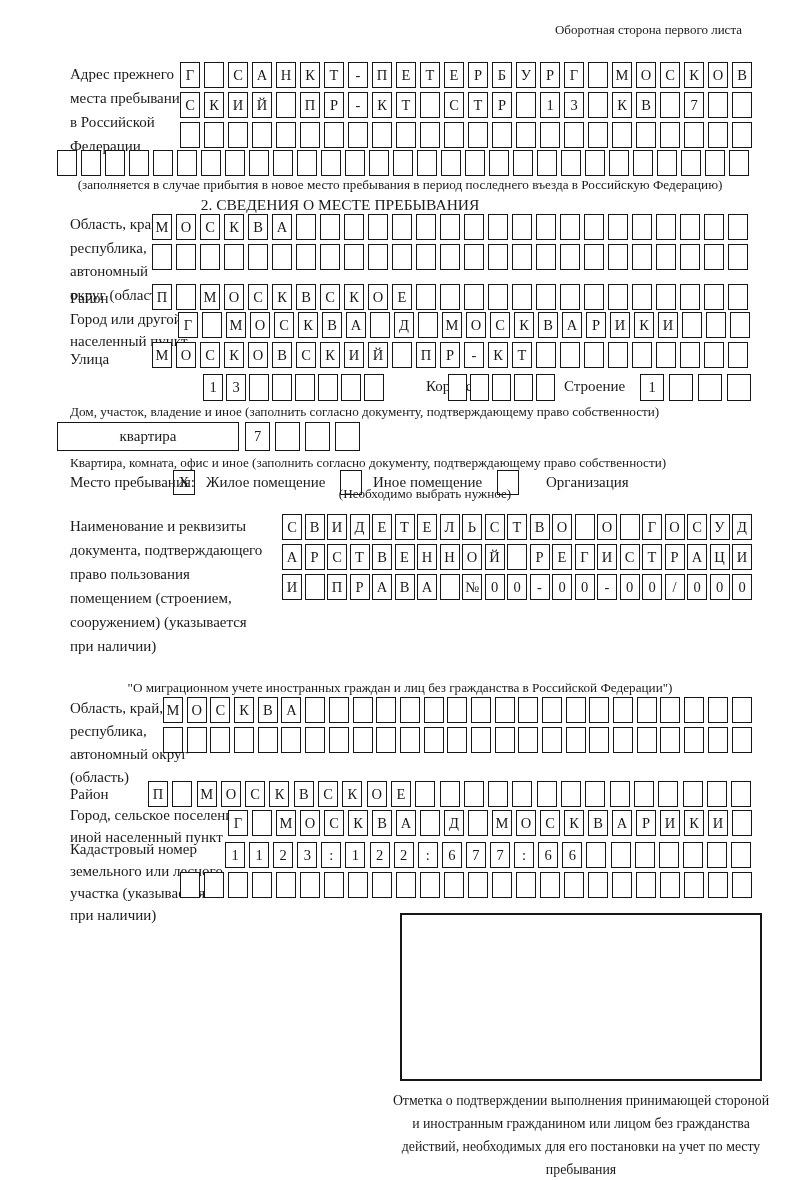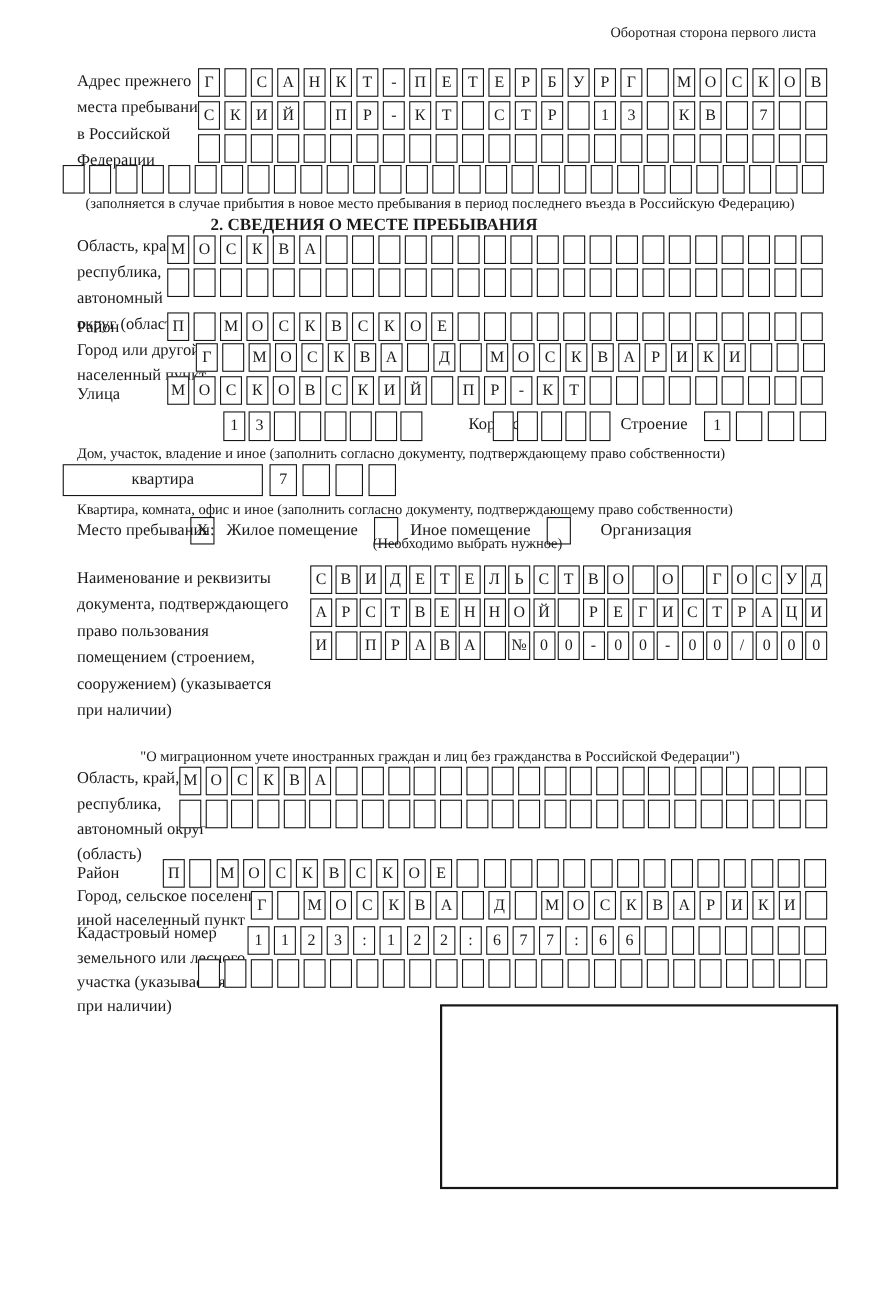--- a/index.html
+++ b/index.html
@@ -4,21 +4,21 @@
 <style>
   html,body{margin:0;padding:0;background:#fff;}
   .page{
     position:relative;width:800px;height:1180px;background:#fff;
     font-family:"Liberation Serif","DejaVu Serif",serif;color:#1a1a1a;overflow:hidden;
   }
   .hdr{position:absolute;top:22px;right:58px;font-size:13px;}
   .lbl{position:absolute;font-size:15px;line-height:23px;white-space:pre-line;}
   .note{position:absolute;font-size:13.2px;}
   .note-c{position:absolute;left:0;width:800px;text-align:center;font-size:13.2px;}
-  .sect-title{position:absolute;left:0;width:680px;text-align:center;font-weight:bold;font-size:15.5px;}
+  .sect-title{position:absolute;left:0;width:680px;text-align:center;font-weight:normal;font-size:15.5px;}
   .cell-row{position:absolute;display:flex;}
   .cell{
     box-sizing:border-box;border:1.8px solid #161616;background:#fff;
     display:flex;align-items:center;justify-content:center;
     font-size:14.5px;line-height:1;flex:0 0 auto;
   }
   .widebox{
     position:absolute;box-sizing:border-box;border:1.8px solid #161616;
     display:flex;align-items:center;justify-content:center;font-size:15px;
   }
@@ -85,20 +85,21 @@
 (область)</div>
   <div class="lbl" style="left:70px;top:783px;">Район</div>
   <div class="lbl" style="left:70px;top:804px;line-height:22px;">Город, сельское поселение,
 иной населенный пункт</div>
   <div class="lbl" style="left:70px;top:838px;line-height:22px;">Кадастровый номер
 земельного или лесного
 участка (указывается
 при наличии)</div>
 
   <div class="stamp-box" style="left:400px;top:913px;width:362px;height:168px;"></div>
+  <div class="stamp-caption" style="left:392px;top:1089px;width:378px;">Отметка о подтверждении выполнения принимающей стороной и иностранным гражданином или лицом без гражданства действий, необходимых для его постановки на учет по месту пребывания</div>
 
 <div class="cell-row" style="left: 180px; top: 62px; gap: 4px;">
       <div class="cell" style="width: 20px; height: 26px;">Г</div>
       <div class="cell" style="width: 20px; height: 26px;"></div>
       <div class="cell" style="width: 20px; height: 26px;">С</div>
       <div class="cell" style="width: 20px; height: 26px;">А</div>
       <div class="cell" style="width: 20px; height: 26px;">Н</div>
       <div class="cell" style="width: 20px; height: 26px;">К</div>
       <div class="cell" style="width: 20px; height: 26px;">Т</div>
       <div class="cell" style="width: 20px; height: 26px;">-</div>

